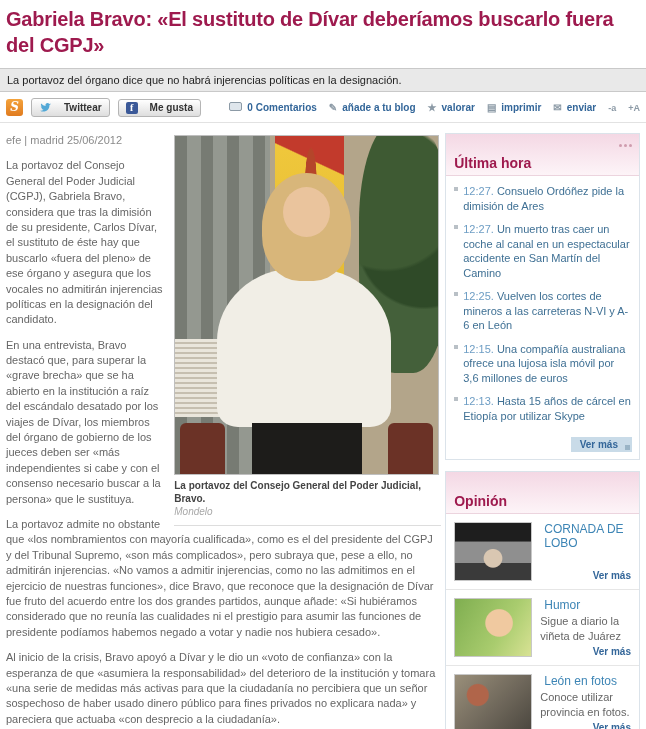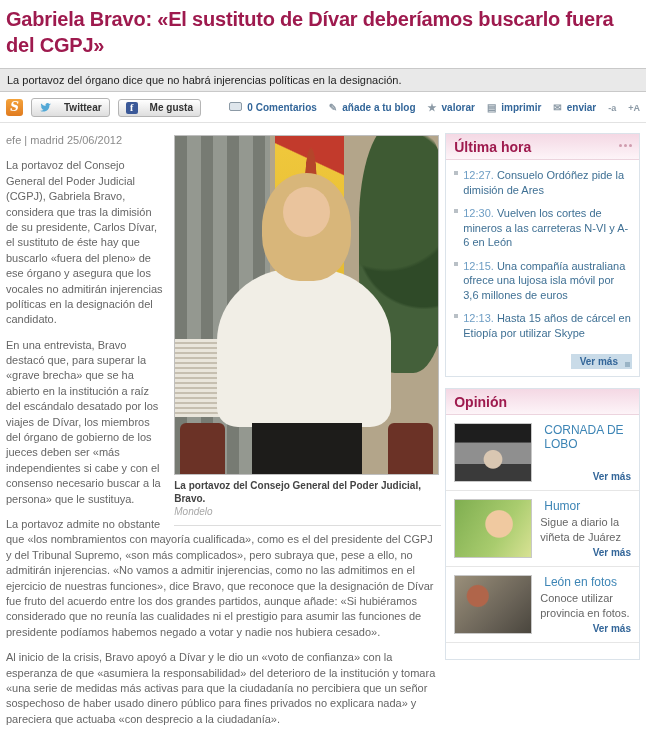--- a/index.html
+++ b/index.html
@@ -80,21 +80,21 @@
   .armrest-l{position:absolute;left:2%;bottom:0;width:17%;height:15%;background:#6b3226;border-radius:6px 6px 0 0;}
   .armrest-r{position:absolute;right:2%;bottom:0;width:17%;height:15%;background:#6b3226;border-radius:6px 6px 0 0;}
   .caption{font-size:10px;font-weight:bold;color:#444;margin-top:4px;line-height:1.3;}
   .credit{font-size:10px;color:#a8a8a8;font-style:italic;}
   
   .sidebar{width:196px;margin-left:4px;}
   .side-sec{border:1px solid #dbe3ea;background:#fff;margin-bottom:11px;}
   .sec-header{
     background:linear-gradient(#f4d8e4,#fdf4f8);
     color:#9e1a4e;font-weight:bold;font-size:14px;
-    padding:5px 8px 4px;position:relative;border-bottom:1px solid #ecd4de;
+    padding:21px 8px 4px;position:relative;border-bottom:1px solid #ecd4de;
   }
   .dots{position:absolute;right:7px;top:10px;display:flex;gap:2px;}
   .dots i{width:3px;height:3px;border-radius:50%;background:#cf9cae;display:block;}
   .uh-list{list-style:none;margin:0;padding:8px 8px 2px;}
   .uh-item{
     font-size:11px;line-height:1.32;color:#3f7094;margin:0 0 9px;
     padding-left:9px;position:relative;cursor:pointer;
   }
   .uh-bullet{position:absolute;left:0;top:3px;width:4px;height:4px;background:#b9c0c6;}
   .uh-time{color:#6d9dc4;}
@@ -209,21 +209,26 @@
             </span>
         </div>
         <ul class="uh-list">
           <li class="uh-item">
             <span class="uh-bullet"></span>
             <span class="uh-time">12:27.</span>
             <span>Consuelo Ordóñez pide la dimisión de Ares</span>
           </li>
           <li class="uh-item">
             <span class="uh-bullet"></span>
-            <span class="uh-time">12:30.</span>
+            <span class="uh-time">12:27.</span>
+            <span>Un muerto tras caer un coche al canal en un espectacular accidente en San Martín del Camino</span>
+          </li>
+          <li class="uh-item">
+            <span class="uh-bullet"></span>
+            <span class="uh-time">12:25.</span>
             <span>Vuelven los cortes de mineros a las carreteras N-VI y A-6 en León</span>
           </li>
           <li class="uh-item">
             <span class="uh-bullet"></span>
             <span class="uh-time">12:15.</span>
             <span>Una compañía australiana ofrece una lujosa isla móvil por 3,6 millones de euros</span>
           </li>
           <li class="uh-item">
             <span class="uh-bullet"></span>
             <span class="uh-time">12:13.</span>

